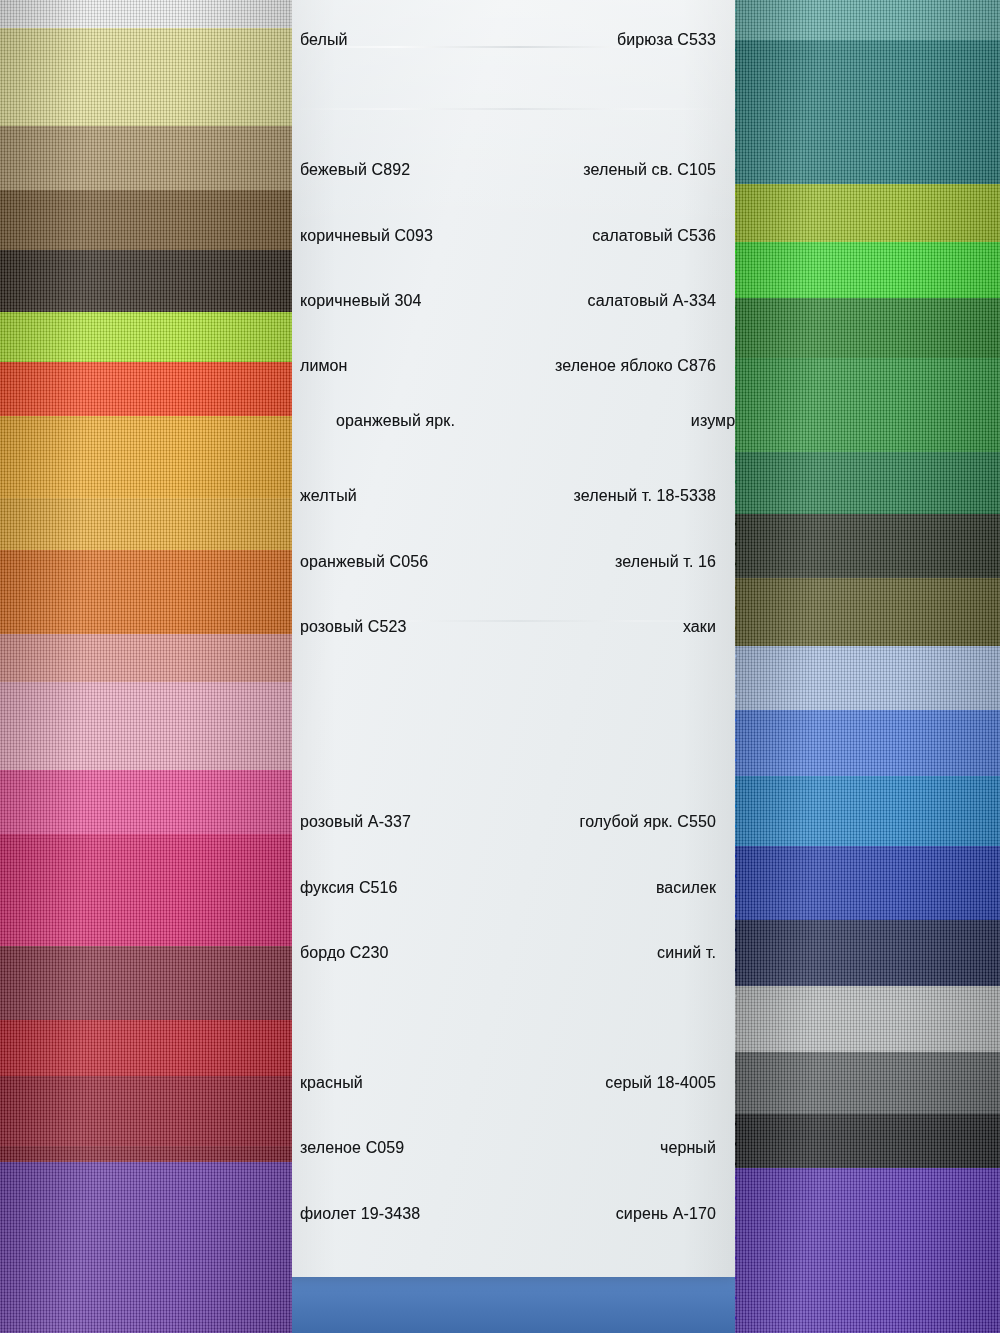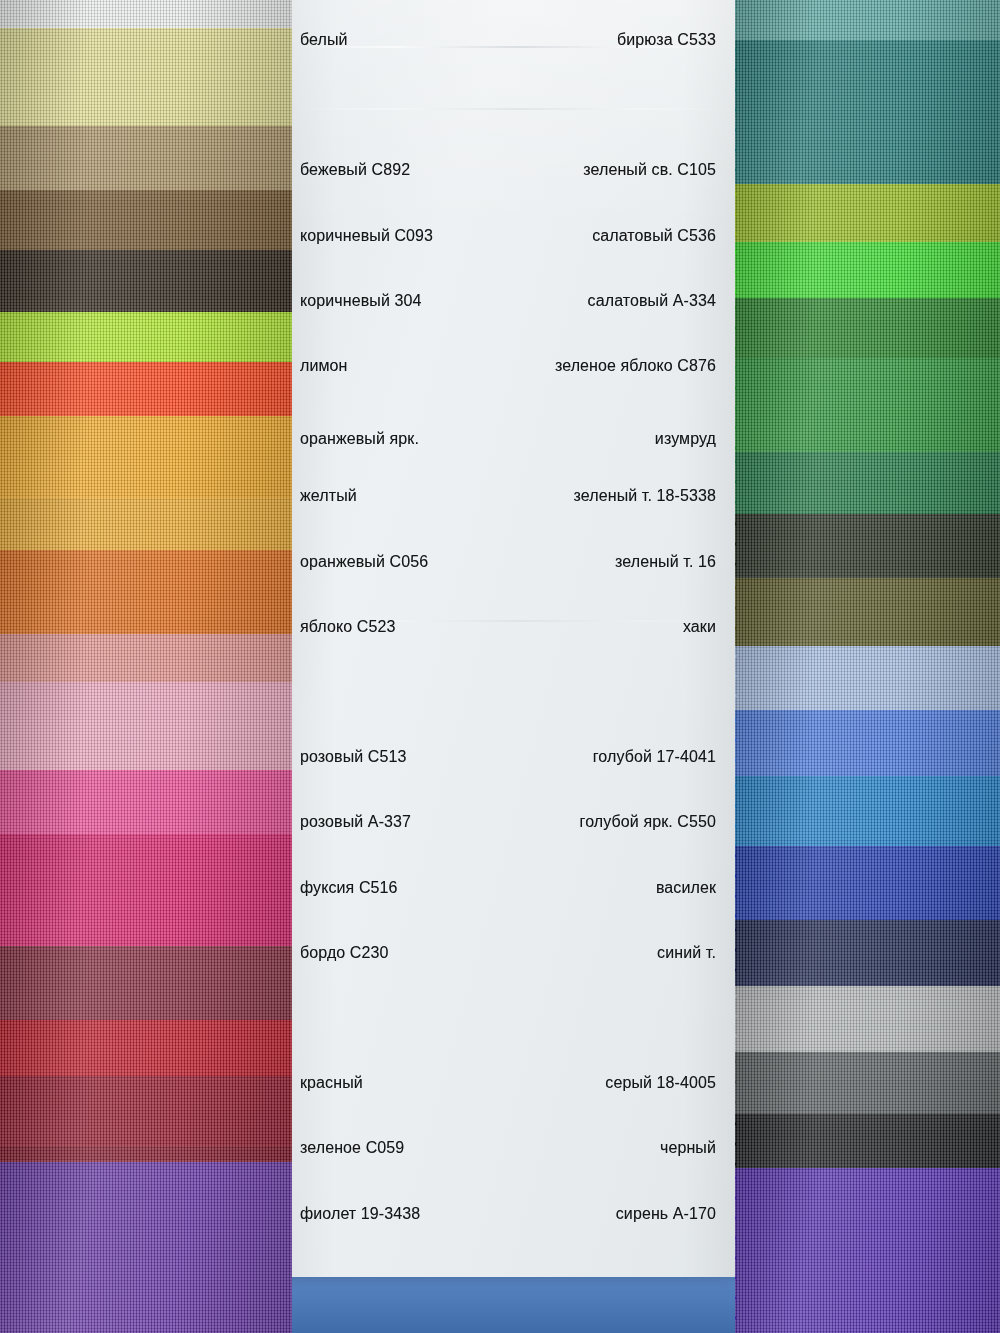--- a/index.html
+++ b/index.html
@@ -587,39 +587,35 @@
         <span class="lbl right">салатовый C536</span>
       </div>
       <div class="row" style="top: 289.8px;">
         <span class="lbl left">коричневый 304</span>
         <span class="lbl right">салатовый A-334</span>
       </div>
       <div class="row" style="top: 355px;">
         <span class="lbl left">лимон</span>
         <span class="lbl right">зеленое яблоко C876</span>
       </div>
-      <div class="row" style="top: 428px;">
+      <div class="row" style="top: 410px; margin-left: 36px;">
         <span class="lbl left">оранжевый ярк.</span>
         <span class="lbl right">изумруд</span>
       </div>
       <div class="row" style="top: 485.4px;">
         <span class="lbl left">желтый</span>
         <span class="lbl right">зеленый т. 18-5338</span>
       </div>
       <div class="row" style="top: 550.6px;">
         <span class="lbl left">оранжевый C056</span>
         <span class="lbl right">зеленый т. 16</span>
       </div>
       <div class="row" style="top: 615.8px;">
-        <span class="lbl left">яблоко C523</span>
+        <span class="lbl left">розовый C523</span>
         <span class="lbl right">хаки</span>
-      </div>
-      <div class="row" style="top: 746.2px;">
-        <span class="lbl left">розовый C513</span>
-        <span class="lbl right">голубой 17-4041</span>
       </div>
       <div class="row" style="top: 811.4px;">
         <span class="lbl left">розовый A-337</span>
         <span class="lbl right">голубой ярк. C550</span>
       </div>
       <div class="row" style="top: 876.6px;">
         <span class="lbl left">фуксия C516</span>
         <span class="lbl right">василек</span>
       </div>
       <div class="row" style="top: 941.8px;">

